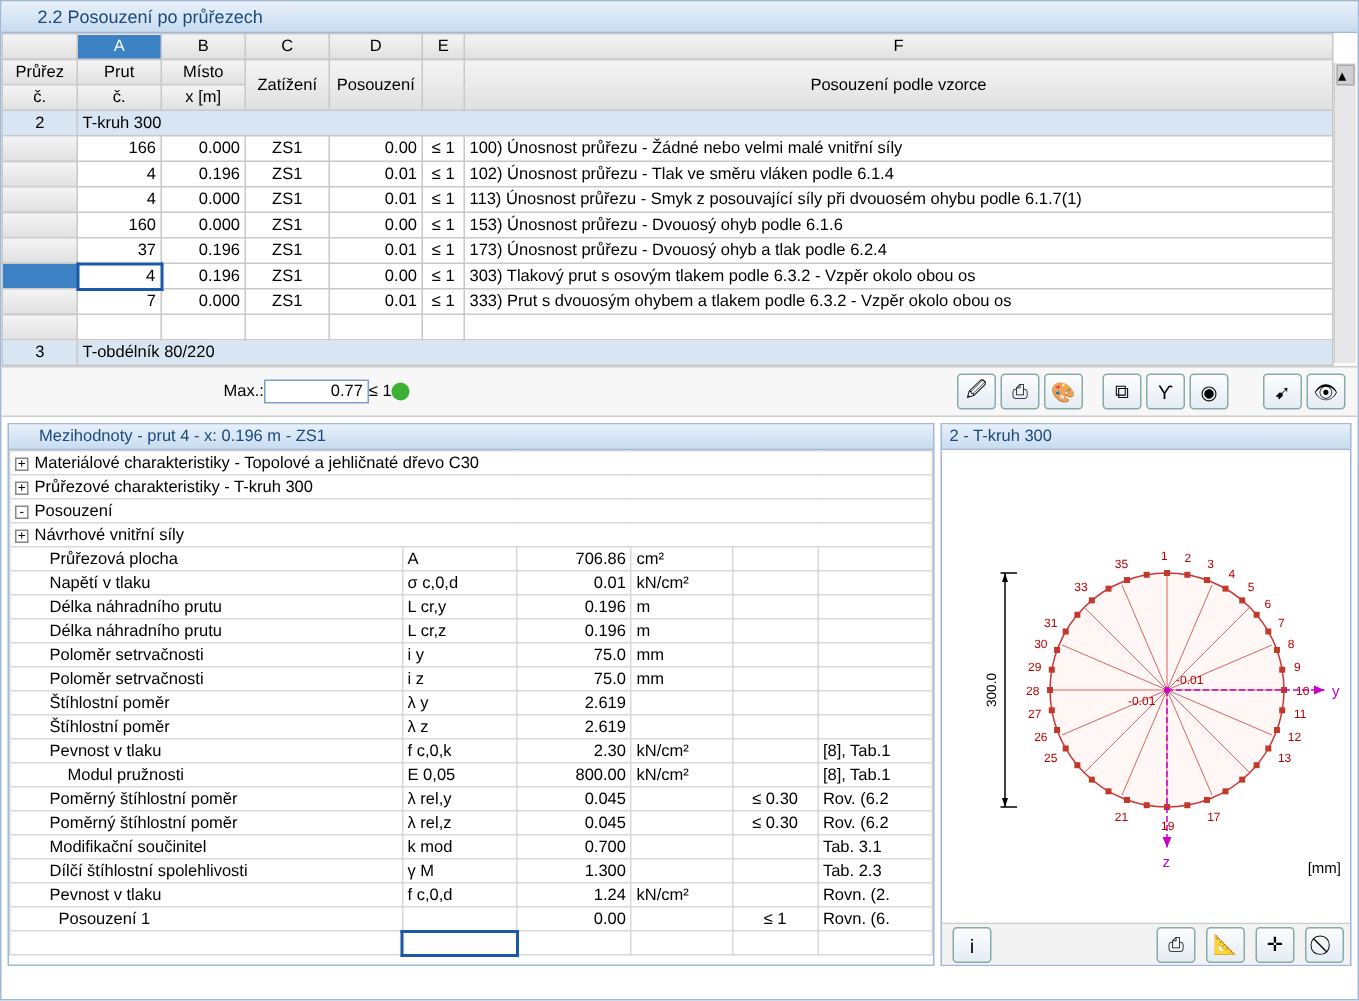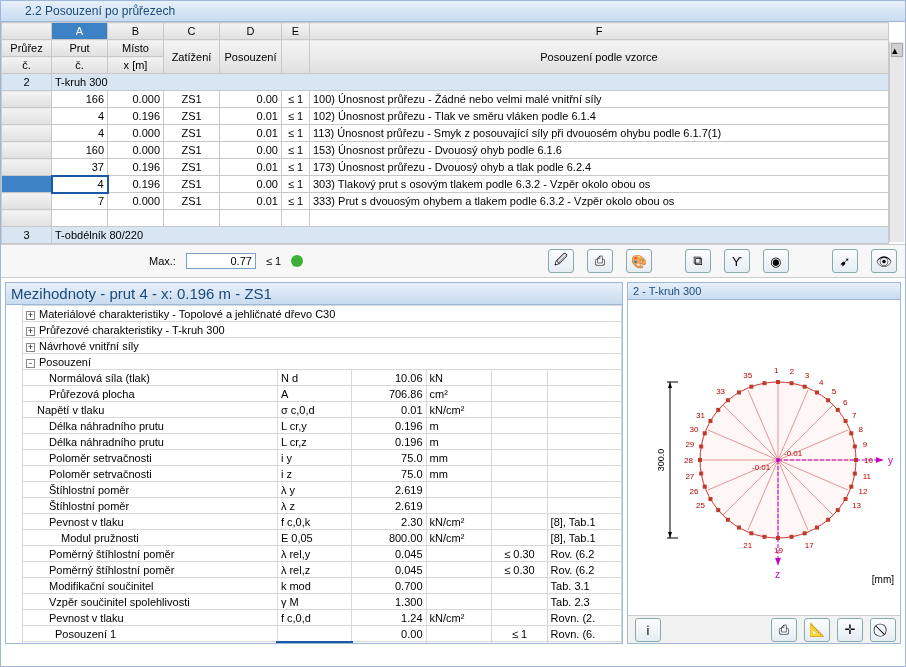--- a/index.html
+++ b/index.html
@@ -49,21 +49,20 @@
   .sel-col { background: #3d82c4 !important; color:#fff; }
   .row-head { background: linear-gradient(#f4f4f4,#e0e0e0); text-align:center; }
   .row-head-sel { background:#3d82c4; color:#fff; }
   .group-row td { background:#d8e6f4; }
   .r { text-align:right; }
   .c { text-align:center; }
   .max-row {
     padding: 4px 8px;
     display:flex;
     align-items:center;
-    gap:10px;
     border-top:1px solid #ccc;
     border-bottom:1px solid #ccc;
     background:#f7f7f7;
   }
   .max-row .lbl { margin-left:140px; }
   .max-row input {
     border:1px solid #7a9ec8; width:70px; text-align:right; font-size:11px;
     padding:1px 3px; background:#fff;
   }
   .max-row .le1 { }
@@ -73,22 +72,22 @@
     width:26px;height:24px;border:1px solid #8aa; background:linear-gradient(#fdfdfd,#e4ecf4);
     border-radius:3px;display:inline-flex;align-items:center;justify-content:center;
     margin-left:3px; font-size:13px; cursor:pointer;
   }
   .lower {
     display:flex; height:370px;
   }
   .detail-pane { flex:1; border:1px solid #a0b8d8; margin:4px 4px 4px 4px;
     display:flex;flex-direction:column; overflow:hidden; }
   .detail-title { background:linear-gradient(#e8f0fa,#c8dcf0); color:#1a4b7a;
-    padding:2px 5px; font-size:15px; border-bottom:1px solid #a0b8d8; }
-  .detail-body { flex:1; overflow-y:auto;margin-left:16px; }
+    padding:2px 20px; font-size:11px; border-bottom:1px solid #a0b8d8; }
+  .detail-body { flex:1; overflow-y:auto; }
   table.detail {
     border-collapse:collapse; width:100%; table-layout:fixed;
   }
   table.detail td {
     border:1px solid #d8d8d8; padding:1px 3px; height:16px; white-space:nowrap;
     overflow:hidden; font-size:11px;
   }
   .tree-toggle { display:inline-block; width:9px;height:9px;border:1px solid #888;
     text-align:center;line-height:7px;font-size:9px;margin-right:4px;background:#fff;}
   .right-pane { width:274px; border:1px solid #a0b8d8; margin:4px 4px 4px 0;
@@ -263,43 +262,35 @@
             <col style="width:70px">
         </colgroup>
         <tbody id="detail-body">
             <tr>
               <td colspan="6"><span class="tree-toggle">+</span>Materiálové charakteristiky - Topolové a jehličnaté dřevo C30</td>
             </tr>
             <tr>
               <td colspan="6"><span class="tree-toggle">+</span>Průřezové charakteristiky - T-kruh 300</td>
             </tr>
             <tr>
+              <td colspan="6"><span class="tree-toggle">-</span>Posouzení</td>
+            </tr>
+            <tr>
               <td colspan="6"><span class="tree-toggle">+</span>Návrhové vnitřní síly</td>
-            </tr>
-            <tr>
-              <td colspan="6"><span class="tree-toggle">-</span>Posouzení</td>
-            </tr>
-            <tr>
-              <td style="padding-left:26px">Normálová síla (tlak)</td>
-              <td>N d</td>
-              <td class="r">10.06</td>
-              <td>kN</td>
-              <td class="c"></td>
-              <td></td>
             </tr>
             <tr>
               <td style="padding-left:26px">Průřezová plocha</td>
               <td>A</td>
               <td class="r">706.86</td>
               <td>cm²</td>
               <td class="c"></td>
               <td></td>
             </tr>
             <tr>
-              <td style="padding-left:14px">Napětí v tlaku</td>
+              <td style="padding-left:26px">Napětí v tlaku</td>
               <td>σ c,0,d</td>
               <td class="r">0.01</td>
               <td>kN/cm²</td>
               <td class="c"></td>
               <td></td>
             </tr>
             <tr>
               <td style="padding-left:26px">Délka náhradního prutu</td>
               <td>L cr,y</td>
               <td class="r">0.196</td>
@@ -381,21 +372,21 @@
             </tr>
             <tr>
               <td style="padding-left:26px">Modifikační součinitel</td>
               <td>k mod</td>
               <td class="r">0.700</td>
               <td></td>
               <td class="c"></td>
               <td>Tab. 3.1</td>
             </tr>
             <tr>
-              <td style="padding-left:26px">Vzpěr součinitel spolehlivosti</td>
+              <td style="padding-left:26px">Dílčí štíhlostní spolehlivosti</td>
               <td>γ M</td>
               <td class="r">1.300</td>
               <td></td>
               <td class="c"></td>
               <td>Tab. 2.3</td>
             </tr>
             <tr>
               <td style="padding-left:26px">Pevnost v tlaku</td>
               <td>f c,0,d</td>
               <td class="r">1.24</td>

